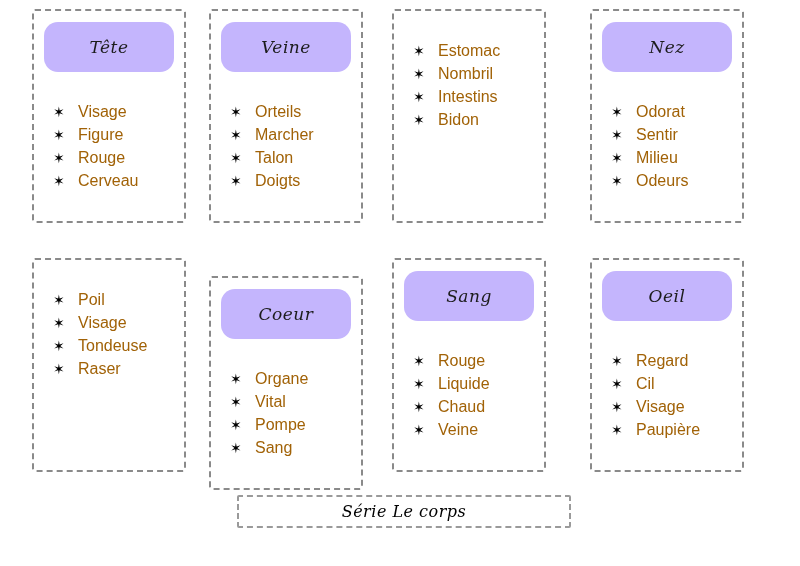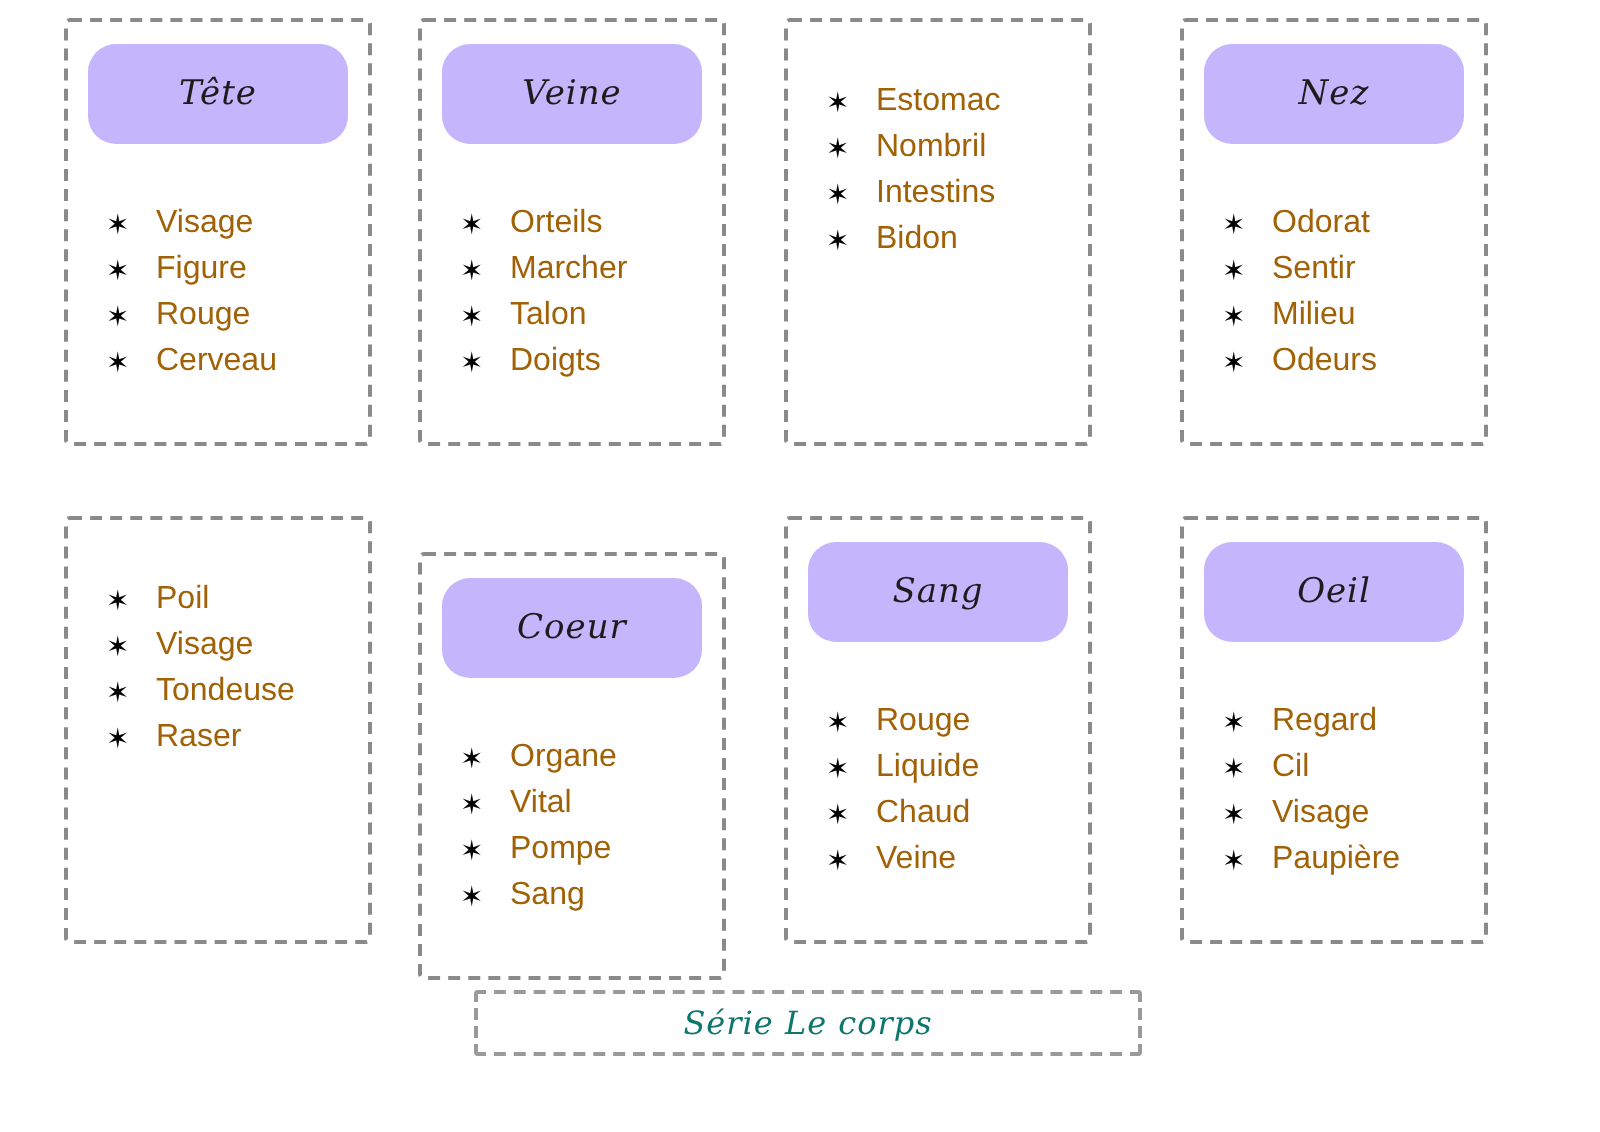--- a/index.html
+++ b/index.html
@@ -84,21 +84,21 @@
     display: flex;
     align-items: center;
     justify-content: center;
     background: #ffffff;
   }
   .series-title {
     font-family: "DejaVu Serif", serif;
     font-style: italic;
     font-size: 16px;
     letter-spacing: 0.5px;
-    color: #0f766e;
+    color: #000000;
     white-space: nowrap;
   }
 </style>
 </head>
 <body>
 
 <div class="card c1">
   <div class="card-header">
     <span class="card-title">Tête</span>
   </div>

